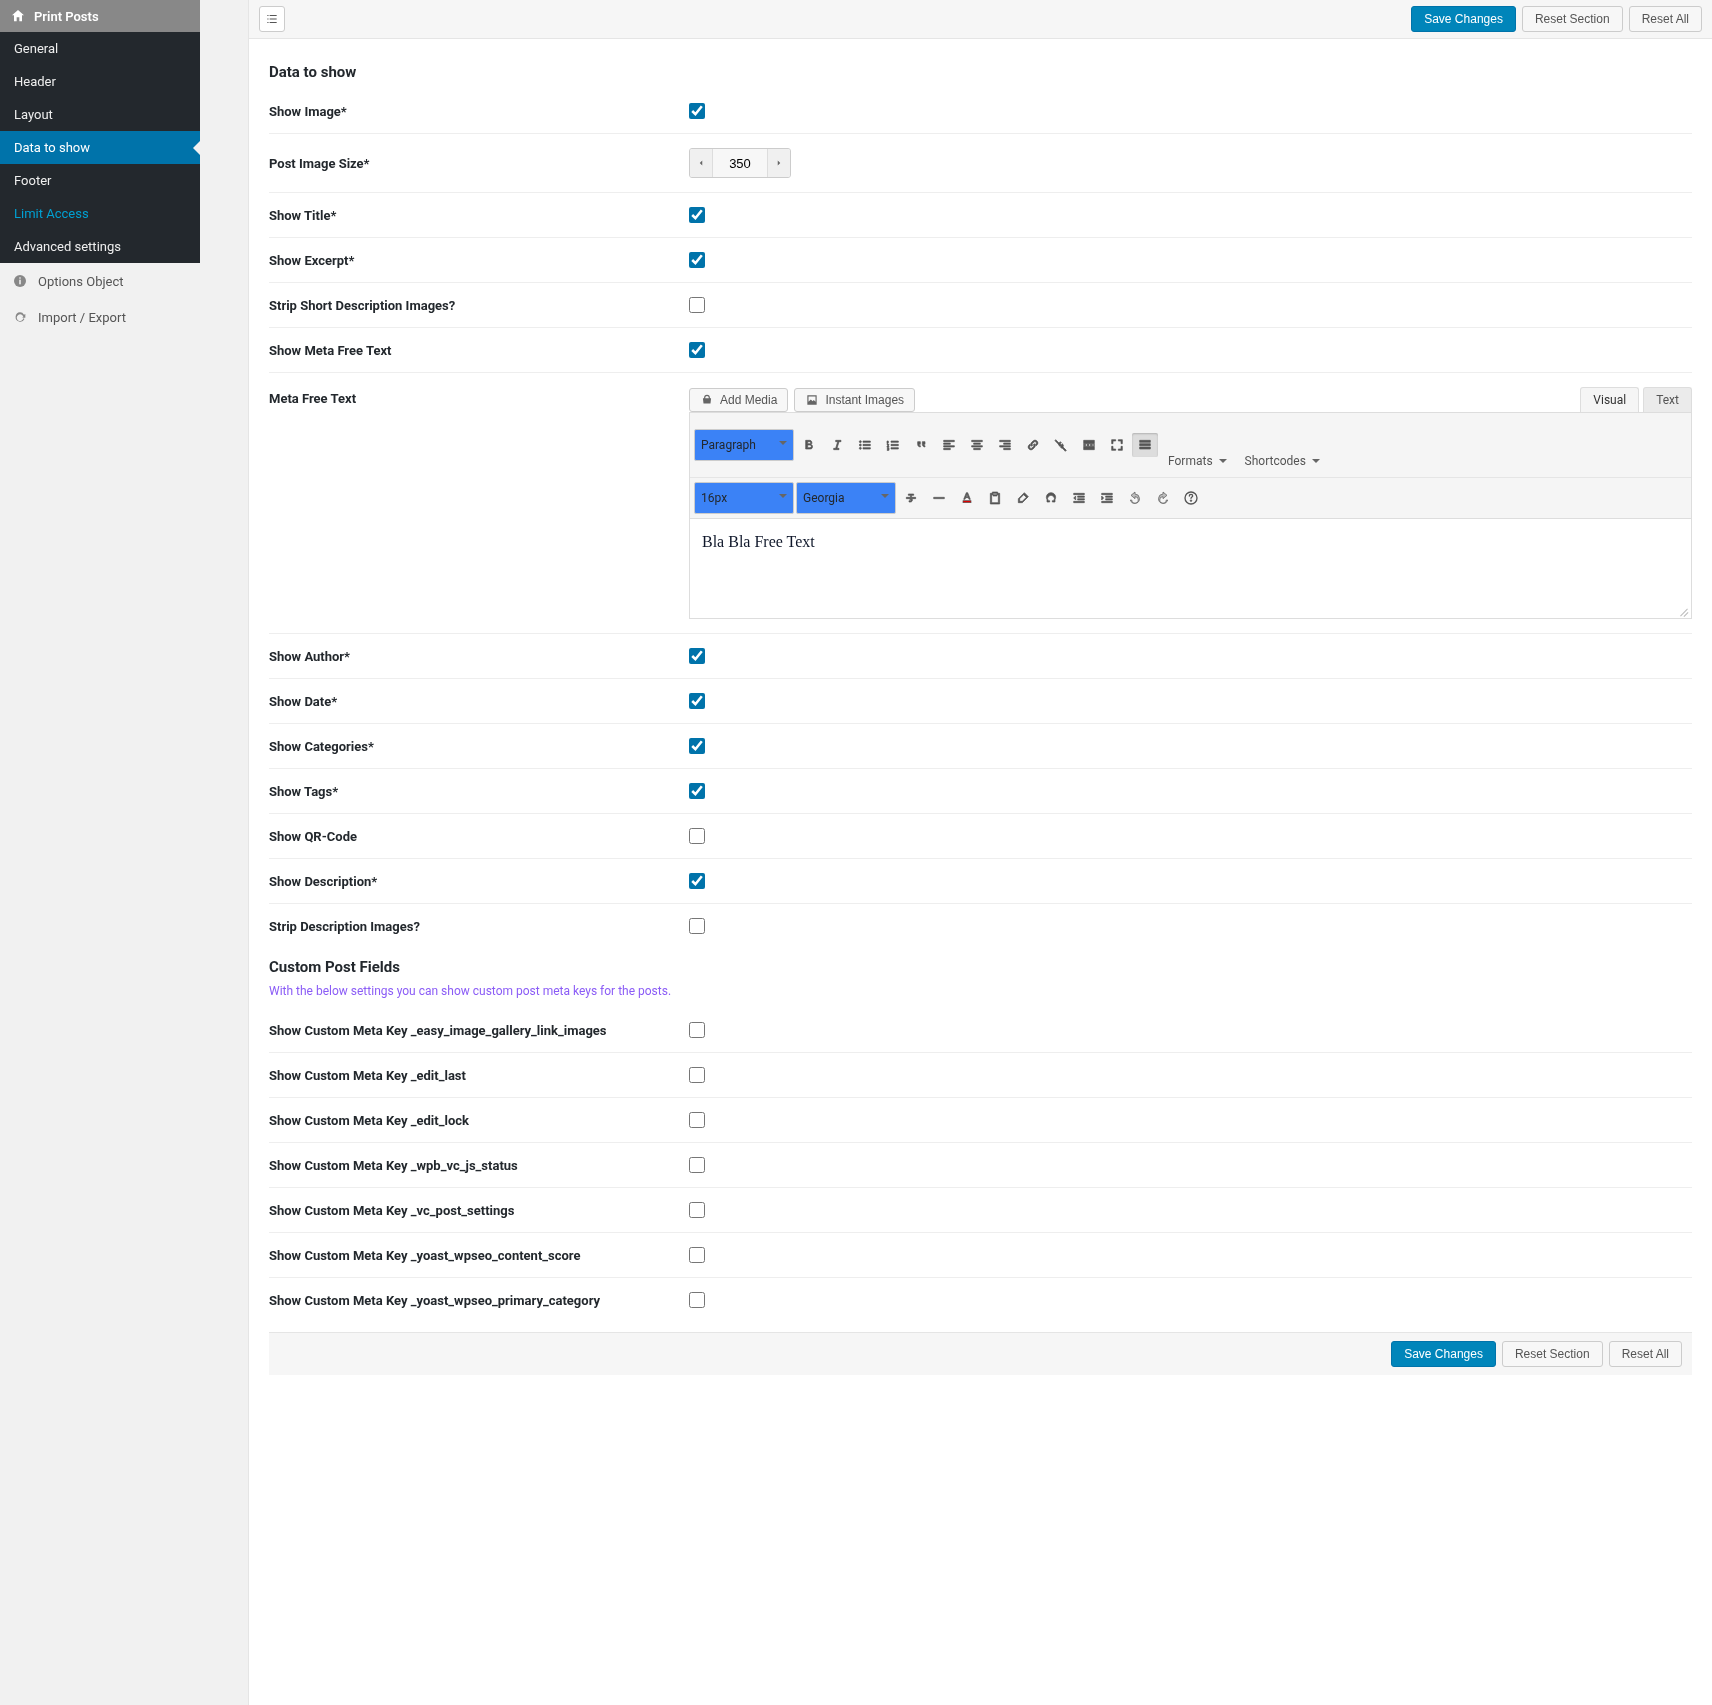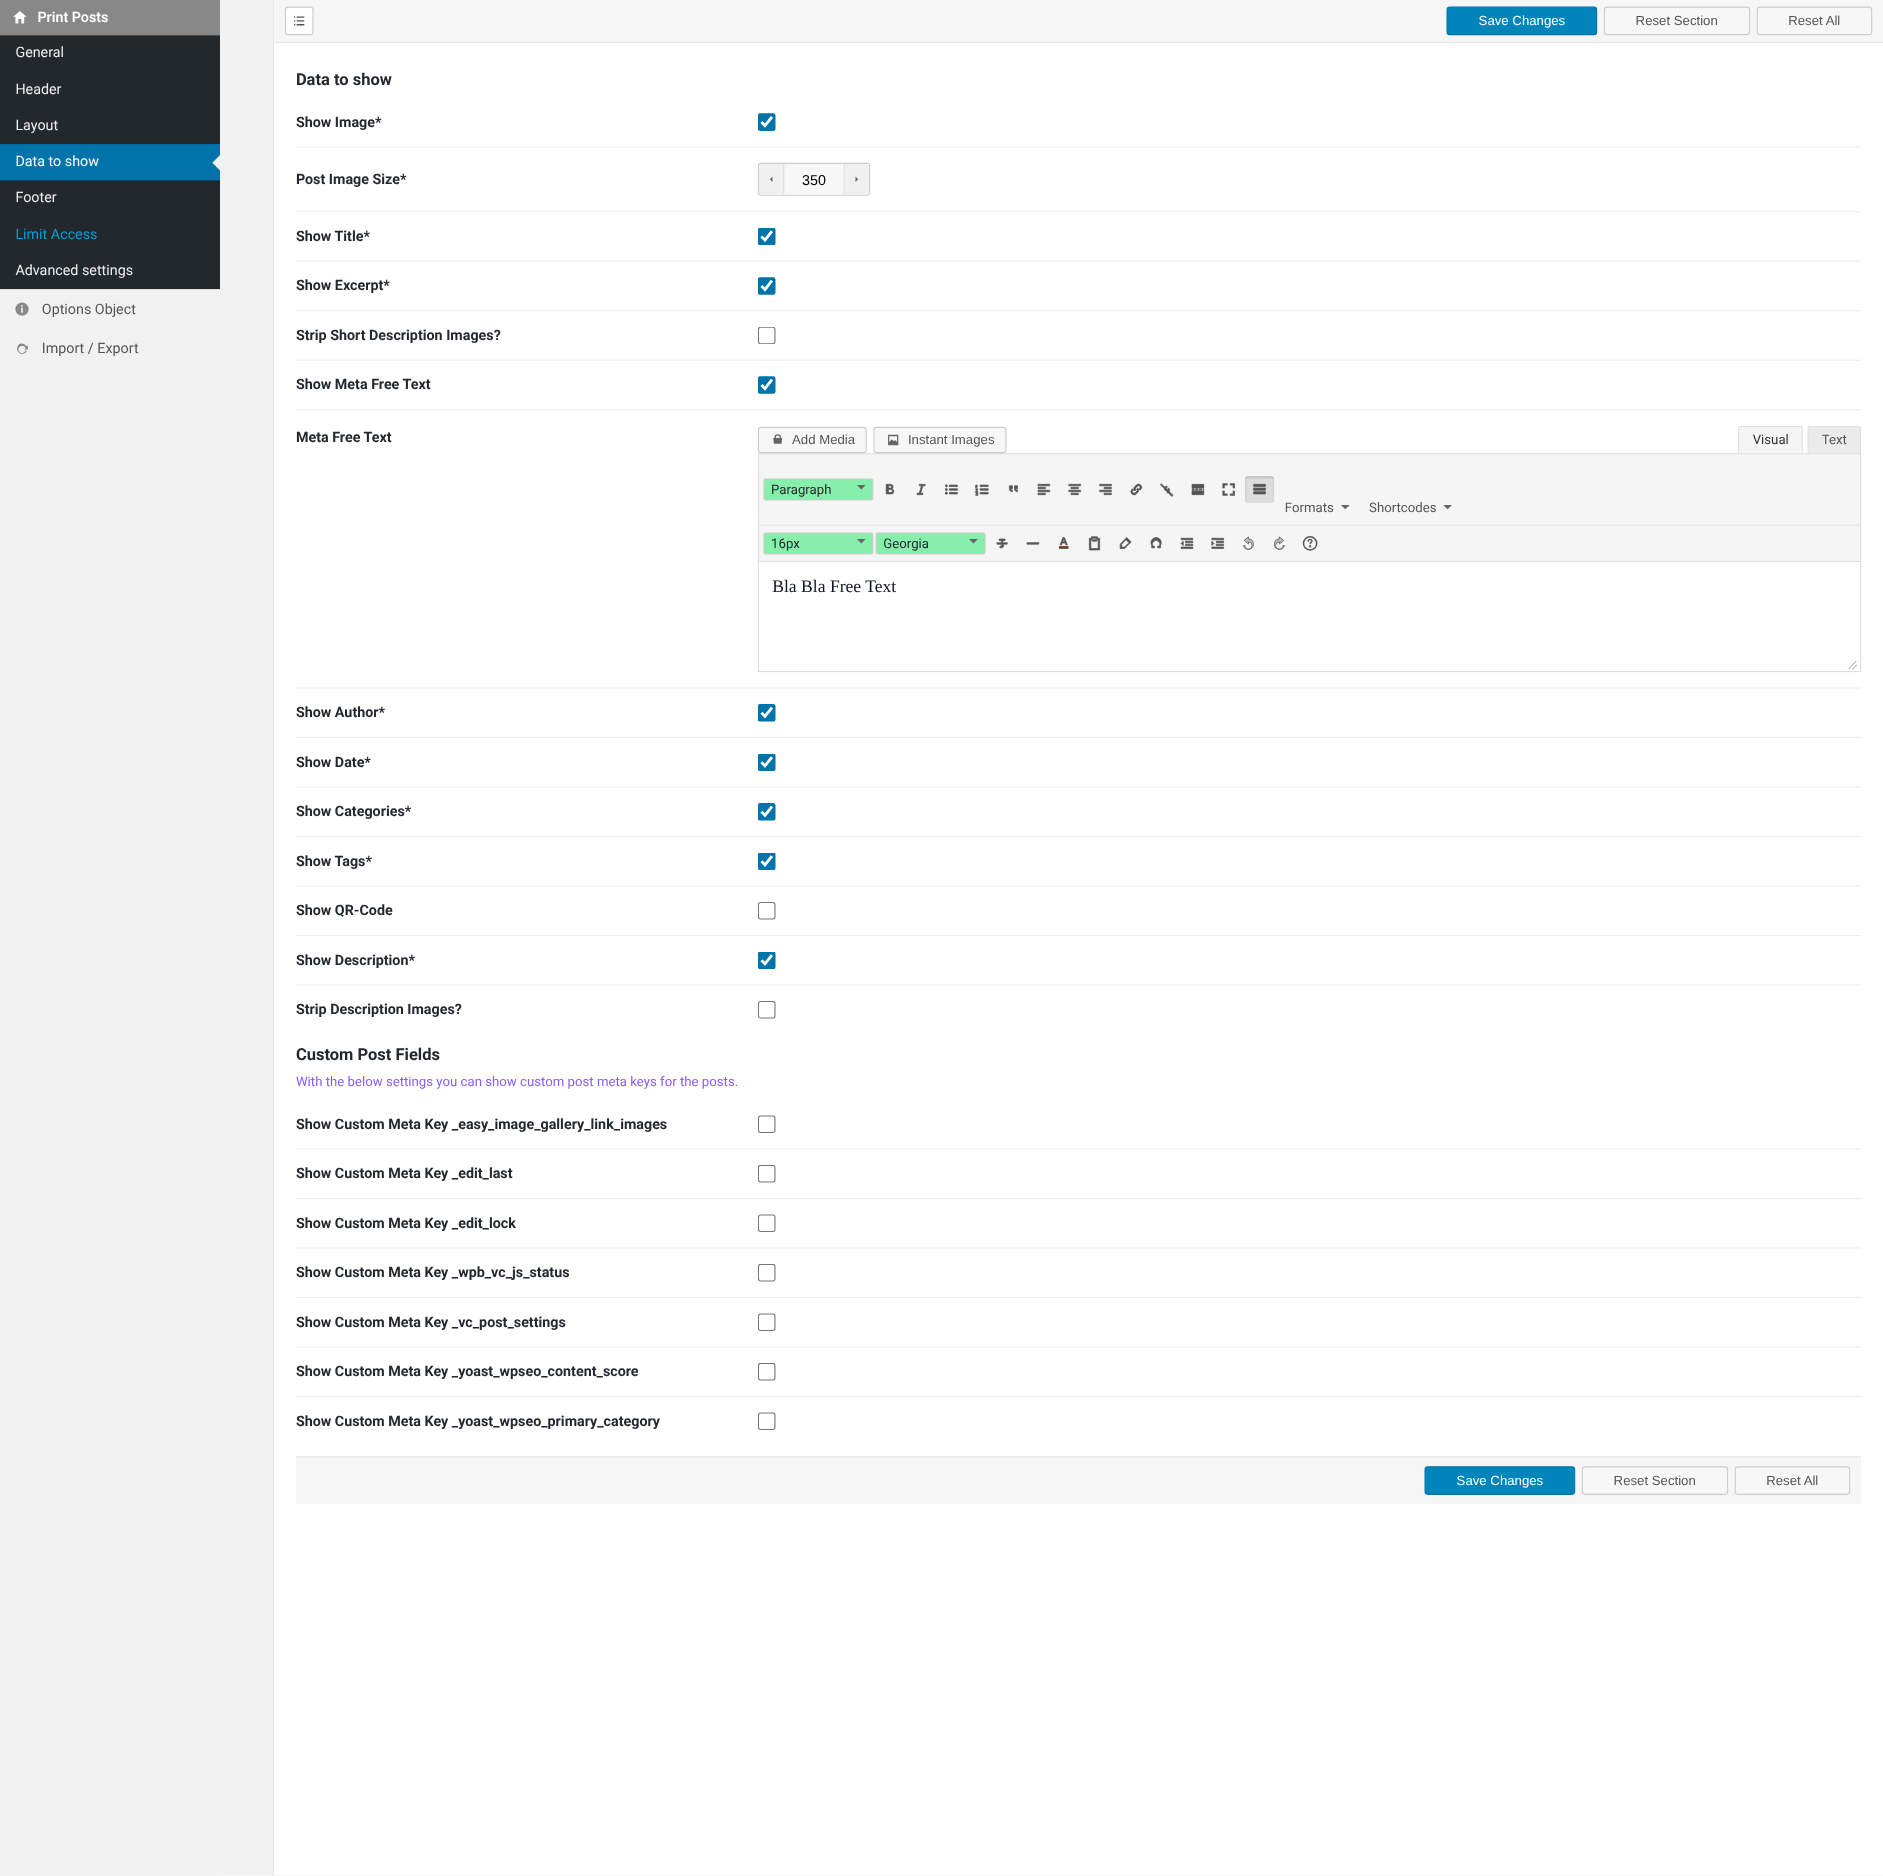--- a/index.html
+++ b/index.html
@@ -22,21 +22,21 @@
   .side-extra a { display: flex; align-items: center; gap: 10px; color: #555; padding: 10px 12px; text-decoration: none; font-size: 13px; }
   .side-extra svg { width: 16px; height: 16px; fill: #888; }
 
   
   .main { flex: 1; background: #fff; margin: 0; border-left: 1px solid #e5e5e5; }
   .topbar { display: flex; align-items: center; justify-content: space-between; background: #f6f6f6; border-bottom: 1px solid #e5e5e5; padding: 6px 10px; }
   .topbar-left { display: flex; align-items: center; gap: 8px; }
   .icon-btn { width: 26px; height: 26px; border: 1px solid #ccc; border-radius: 3px; background: #fff; display: flex; align-items: center; justify-content: center; cursor: pointer; }
   .icon-btn svg { width: 14px; height: 14px; fill: #555; }
   .btns { display: flex; gap: 6px; }
-  .btn { border: 1px solid #ccc; background: #f7f7f7; color: #555; padding: 5px 28px; border-radius: 3px; cursor: pointer; font-size: 12px; }
+  .btn { border: 1px solid #ccc; background: #f7f7f7; color: #555; padding: 5px 12px; border-radius: 3px; cursor: pointer; font-size: 12px; }
   .btn.primary { background: #0085ba; border-color: #0073aa; color: #fff; font-weight: 500; }
   .content { padding: 14px 20px 20px 20px; }
 
   h3.section-title { font-size: 15px; font-weight: 700; margin: 10px 0 8px; }
   p.section-desc { color: #8b5cf6; font-size: 12px; margin: 6px 0 10px; }
 
   .row { display: flex; align-items: center; border-bottom: 1px solid #eee; padding: 14px 0; }
   .row .label { width: 420px; flex-shrink: 0; font-weight: 700; font-size: 13px; color: #23282d; }
   .row .control { flex: 1; display: flex; align-items: center; }
   .row.editor-row { align-items: flex-start; }
@@ -56,21 +56,21 @@
   .media-btn { border: 1px solid #ccc; background: #f7f7f7; padding: 4px 10px; border-radius: 3px; font-size: 12px; display: inline-flex; align-items:center; gap:6px; cursor:pointer; color:#555;}
   .media-btn svg { width: 14px; height: 14px; fill: #666; }
   .editor-tabs { display:flex; gap:0; }
   .etab { border:1px solid #ddd; border-bottom:none; padding:5px 12px; font-size:12px; background:#ebebeb; color:#555; cursor:pointer; border-top-left-radius:3px; border-top-right-radius:3px; }
   .etab + .etab { margin-left: 4px; }
   .etab.active { background:#f5f5f5; color:#333; }
 
   .toolbar { border:1px solid #ddd; background:#f5f5f5; }
   .trow { display:flex; align-items:center; flex-wrap:wrap; padding:4px; gap:2px; border-bottom:1px solid #e5e5e5; }
   .trow:last-child { border-bottom:none;text-align:right; }
-  .tsel { border:1px solid #ccc; background:#86efac; font-size:12px; padding:3px 18px 3px 6px; border-radius:2px; height:20px; position:relative; cursor:pointer; display:inline-flex; align-items:center; min-width:100px;}
+  .tsel { border:1px solid #ccc; background:#3b82f6; font-size:12px; padding:3px 18px 3px 6px; border-radius:2px; height:32px; position:relative; cursor:pointer; display:inline-flex; align-items:center; min-width:100px;}
   .tsel::after { content:""; position:absolute; right:6px; top:50%; transform:translateY(-50%); border:4px solid transparent; border-top-color:#666; }
   .tbtn { width:26px; height:24px; display:inline-flex; align-items:center; justify-content:center; border-radius:2px; cursor:pointer; color:#555;}
   .tbtn svg { width:16px; height:16px; fill:#555; stroke:#555; }
   .tbtn.pressed { background:#ddd; box-shadow: inset 0 1px 2px rgba(0,0,0,.2); }
   .tbtn.text { width:auto; padding: 0 8px; font-size:12px; gap:4px;margin-top:32px;}
   .tbtn.text::after { content:""; border:4px solid transparent; border-top-color:#666; margin-left:2px; margin-top:4px;}
   .editor-area { border:1px solid #ddd; border-top:none; background:#fff; min-height:100px; padding:14px 12px; font-family: Georgia, serif; font-size:16px; color:#0f172a; position:relative;}
   .resize-handle { position:absolute; right:2px; bottom:2px; width:12px; height:12px; }
   .resize-handle::before, .resize-handle::after { content:""; position:absolute; background:#bbb; height:1px;}
   .resize-handle::before { width:10px; right:0; bottom:3px; transform:rotate(-45deg);}

